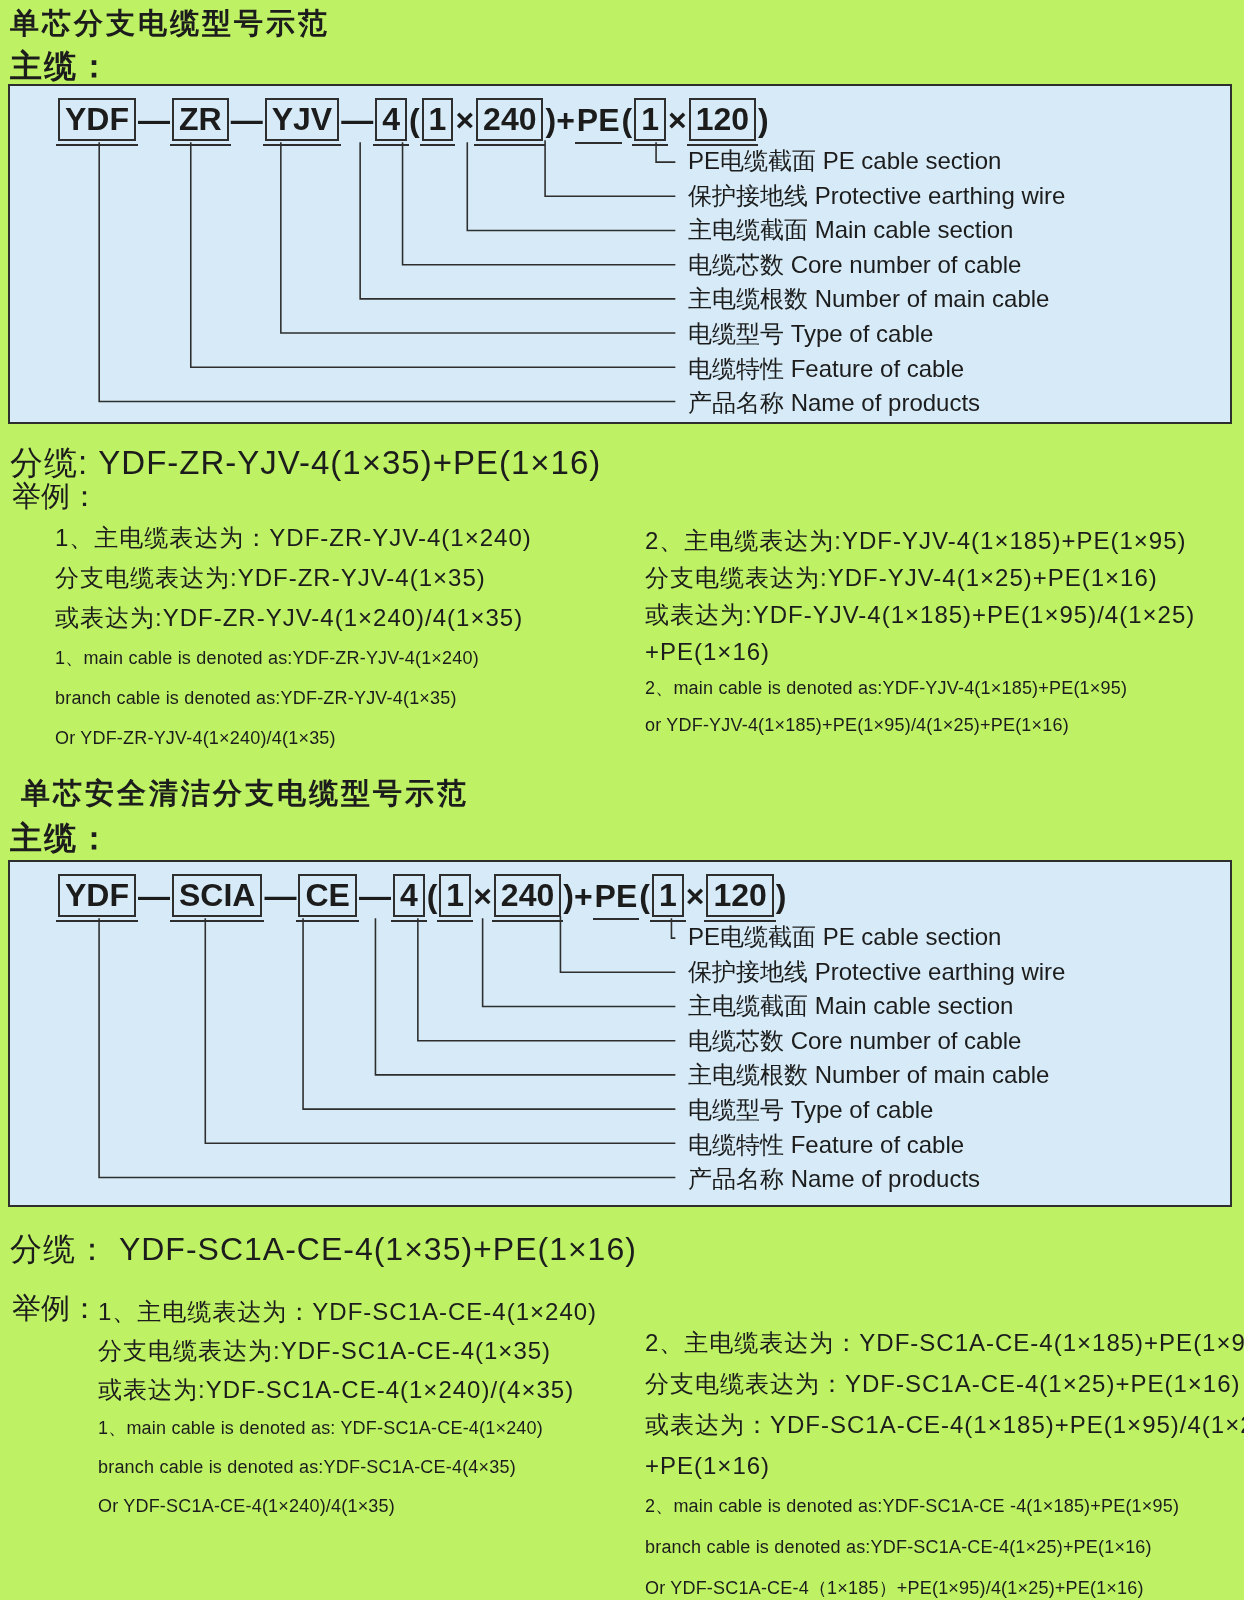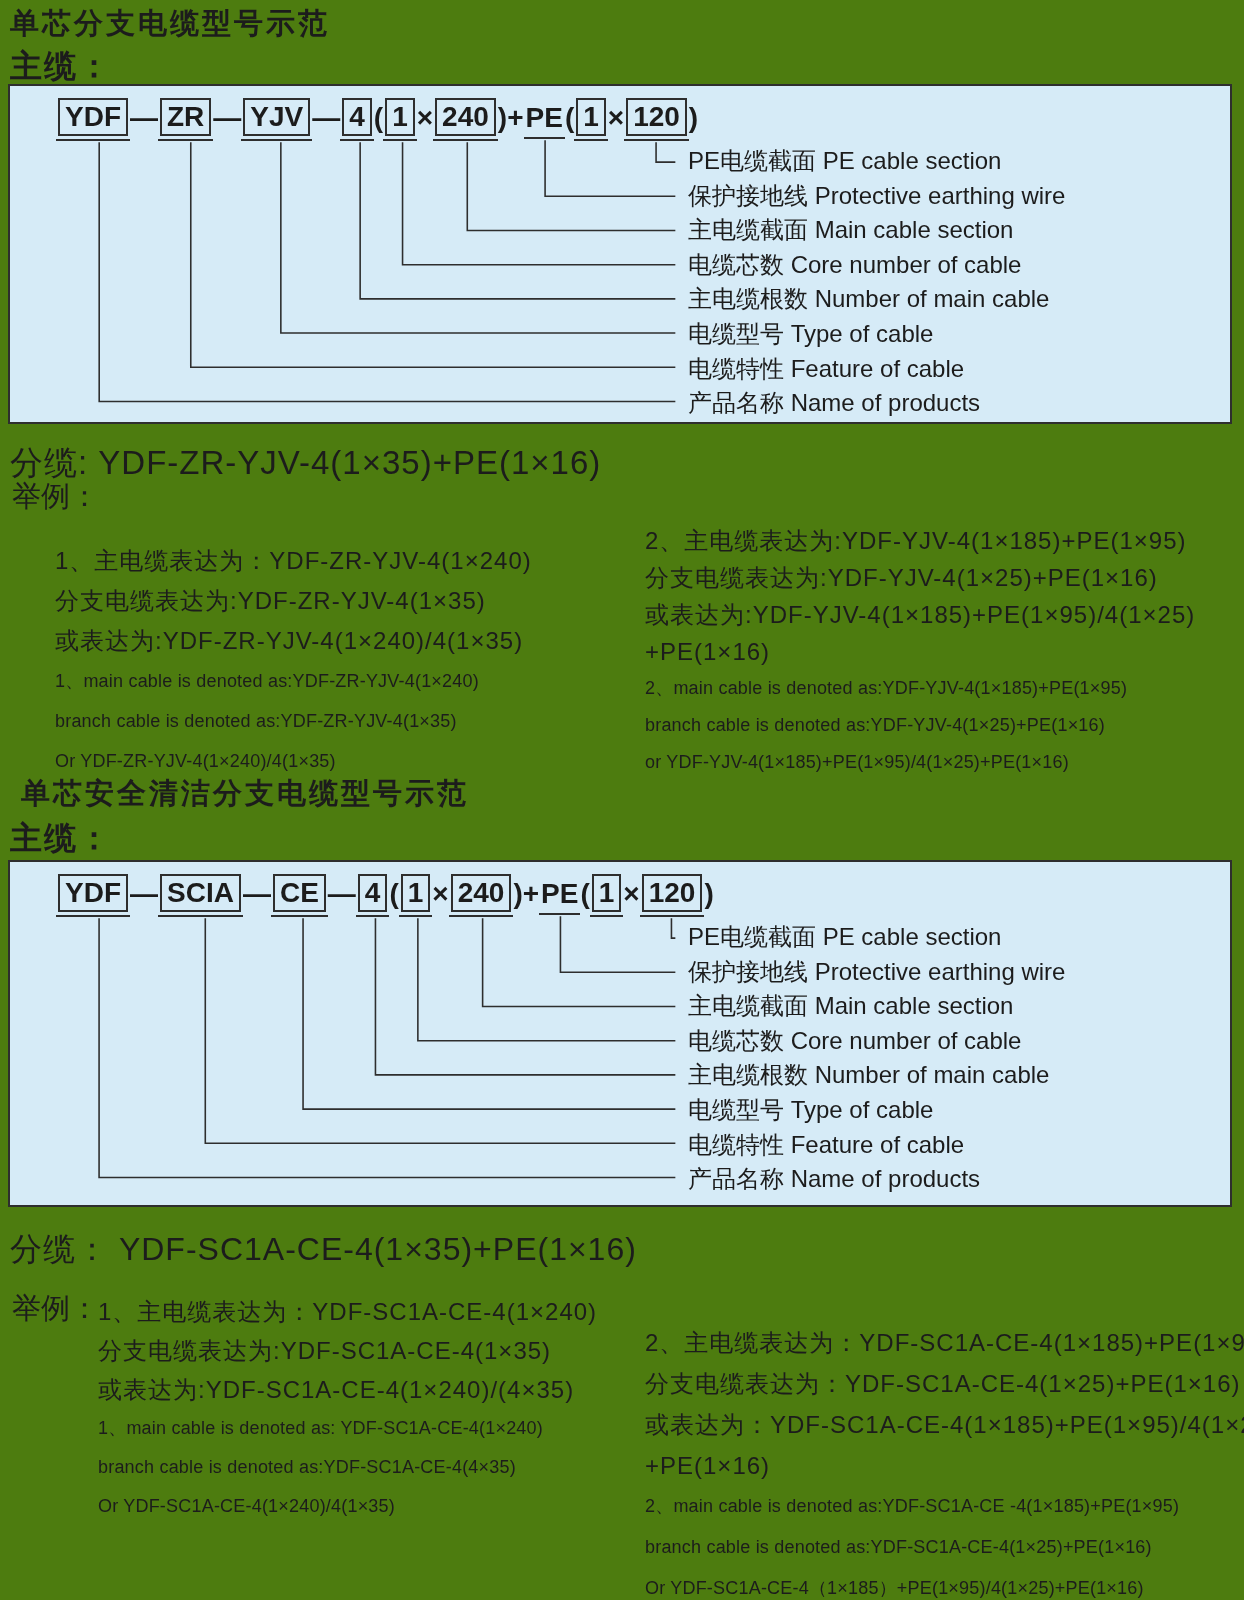--- a/index.html
+++ b/index.html
@@ -1,20 +1,20 @@
 <!DOCTYPE html>
 <html><head>
 <meta charset="utf-8">
 <style>
   html, body { margin: 0; padding: 0; background: #ffffff; }
   .page {
     position: relative;
     width: 1244px;
     height: 1600px;
-    background: #4d7c0f;
+    background: #bef264;
     color: #1c1c1c;
     font-family: "Liberation Sans", "DejaVu Sans", sans-serif;
     overflow: hidden;
   }
   .title {
     position: absolute;
     left: 10px;
     font-size: 29px;
     font-weight: bold;
     letter-spacing: 3px;
@@ -51,21 +51,21 @@
     fill: none;
     stroke: #2e2e2e;
     stroke-width: 1.6;
   }
   .formula {
     position: absolute;
     left: 46px;
     top: 12px;
     display: flex;
     align-items: flex-start;
-    font-size: 28px;
+    font-size: 32px;
     font-weight: bold;
     white-space: nowrap;
   }
   .tk-u {
     display: inline-block;
     border-bottom: 2px solid #2e2e2e;
     padding: 0 2px 3px 2px;
   }
   .tk-box {
     display: inline-block;
@@ -102,21 +102,21 @@
   }
   .j1 { top: 477px; }
   .j2 { top: 1289px; }
   .col {
     position: absolute;
     white-space: nowrap;
   }
   .example-line { display: block; }
   .example-line.zh { font-size: 24px; letter-spacing: 1px; }
   .example-line.en { font-size: 18px; letter-spacing: 0.2px; }
-  .c1L { left: 55px;  top: 518px; margin-top: 23px; }
+  .c1L { left: 55px;  top: 518px; }
   .c1L .example-line { height: 40px; line-height: 40px; }
   .c1R { left: 645px; top: 522px; }
   .c1R .example-line { height: 37px; line-height: 37px; }
   .c2L { left: 55px;  top: 1292px; margin-left: 43px; }
   .c2L .example-line { height: 39px; line-height: 39px; }
   .c2R { left: 645px; top: 1322px; }
   .c2R .example-line { height: 41px; line-height: 41px; }
 </style>
 </head>
 <body>
@@ -178,21 +178,20 @@
       <div class="example-line en">1、main cable is denoted as:YDF-ZR-YJV-4(1×240)</div>
       <div class="example-line en">branch cable is denoted as:YDF-ZR-YJV-4(1×35)</div>
       <div class="example-line en">Or YDF-ZR-YJV-4(1×240)/4(1×35)</div>
     </div>
   <div class="col c1R">
       <div class="example-line zh">2、主电缆表达为:YDF-YJV-4(1×185)+PE(1×95)</div>
       <div class="example-line zh">分支电缆表达为:YDF-YJV-4(1×25)+PE(1×16)</div>
       <div class="example-line zh">或表达为:YDF-YJV-4(1×185)+PE(1×95)/4(1×25)</div>
       <div class="example-line zh">+PE(1×16)</div>
       <div class="example-line en">2、main cable is denoted as:YDF-YJV-4(1×185)+PE(1×95)</div>
-      <div class="example-line en">branch cable is denoted as:YDF-YJV-4(1×25)+PE(1×16)</div>
       <div class="example-line en">or YDF-YJV-4(1×185)+PE(1×95)/4(1×25)+PE(1×16)</div>
     </div>
 
   <div class="title t2">单芯安全清洁分支电缆型号示范</div>
   <div class="subhead s2">主缆：</div>
 
   <div class="diagram-box" id="diagram2">
     <svg class="connectors" viewBox="0 0 1224 347">
         <polyline points="85,57 85,319.1875 668,319.1875"></polyline>
         <polyline points="192.453125,57 192.453125,284.59375 668,284.59375"></polyline>

